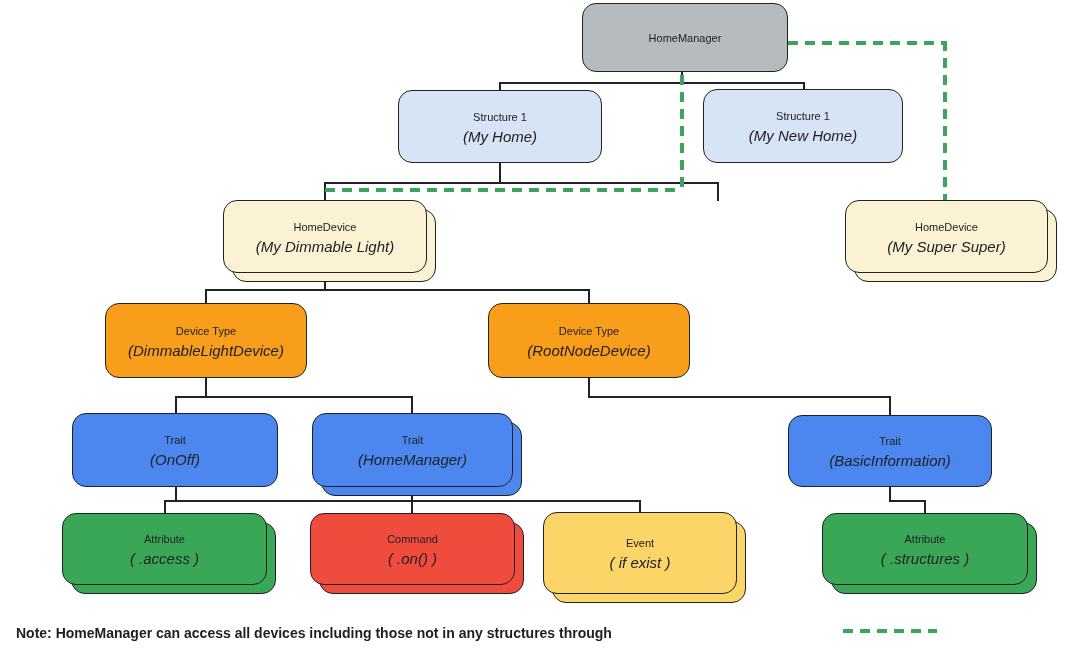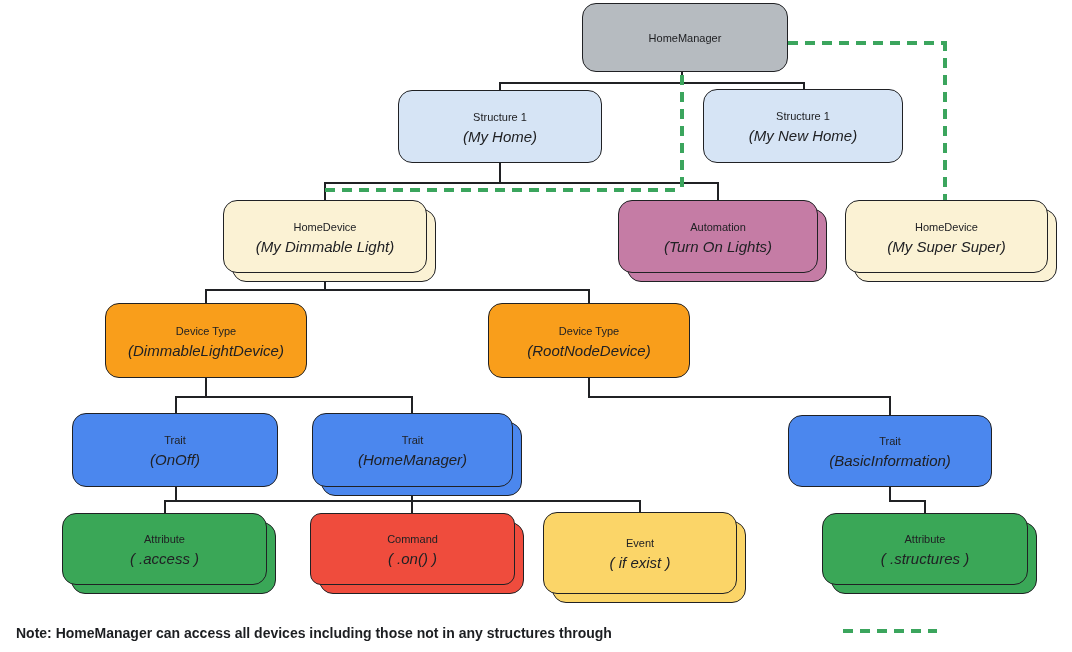--- a/index.html
+++ b/index.html
@@ -92,27 +92,20 @@
   </div>
 
   <div class="node" style="left:223px;top:200px;width:204px;height:73px">
     <div class="card back" style="background-color: rgb(251, 242, 212);"></div>
     <div class="card front" style="background-color: rgb(251, 242, 212);">
       <div class="title">HomeDevice</div>
       <div class="subtitle">(My Dimmable Light)</div>
     </div>
   </div>
 
-  <div class="node" style="left:618px;top:200px;width:200px;height:73px">
-    <div class="card back" style="background-color: rgb(197, 124, 165);"></div>
-    <div class="card front" style="background-color: rgb(197, 124, 165);">
-      <div class="title">Automation</div>
-      <div class="subtitle">(Turn On Lights)</div>
-    </div>
-  </div>
 
   <div class="node" style="left:845px;top:200px;width:203px;height:73px">
     <div class="card back" style="background-color: rgb(251, 242, 212);"></div>
     <div class="card front" style="background-color: rgb(251, 242, 212);">
       <div class="title">HomeDevice</div>
       <div class="subtitle">(My Super Super)</div>
     </div>
   </div>
 
   <div class="node" style="left:105px;top:303px;width:202px;height:75px">
@@ -154,21 +147,21 @@
   <div class="node" style="left:62px;top:513px;width:205px;height:72px">
     <div class="card back" style="background-color: rgb(58, 167, 87);"></div>
     <div class="card front" style="background-color: rgb(58, 167, 87);">
       <div class="title">Attribute</div>
       <div class="subtitle">( .access )</div>
     </div>
   </div>
 
   <div class="node" style="left:310px;top:513px;width:205px;height:72px">
     <div class="card back" style="background-color: rgb(239, 76, 61);"></div>
-    <div class="card front" style="background-color: rgb(239, 76, 61); border-radius: 11px;">
+    <div class="card front" style="background-color: rgb(239, 76, 61);">
       <div class="title">Command</div>
       <div class="subtitle">( .on() )</div>
     </div>
   </div>
 
   <div class="node" style="left:543px;top:512px;width:194px;height:82px">
     <div class="card back" style="background-color: rgb(251, 213, 104);"></div>
     <div class="card front" style="background-color: rgb(251, 213, 104);">
       <div class="title">Event</div>
       <div class="subtitle">( if exist )</div>

